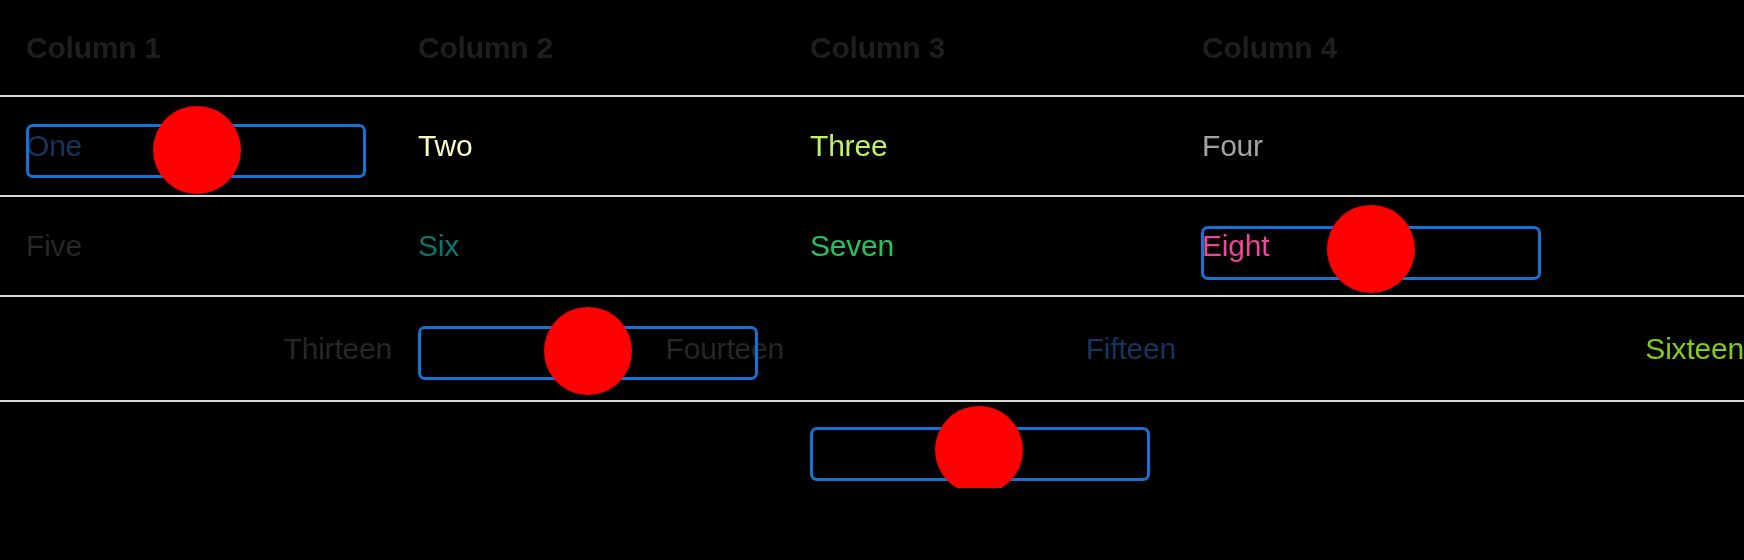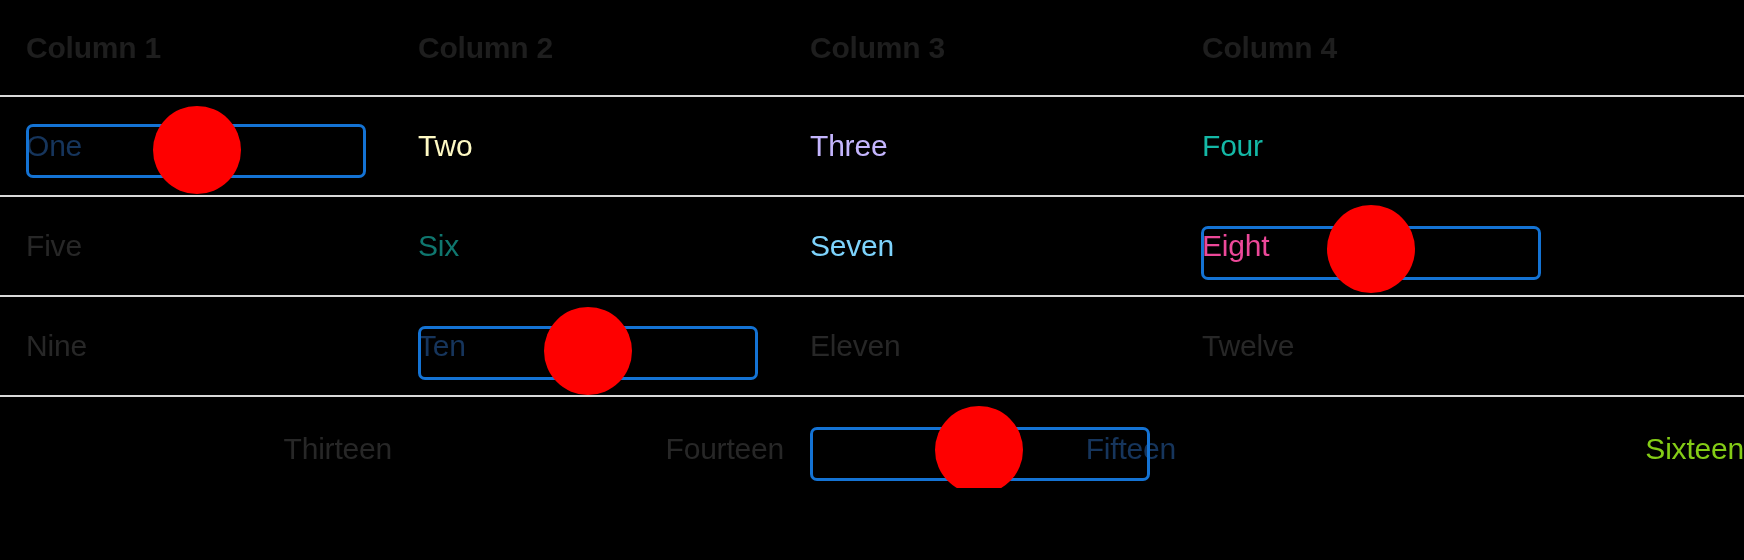--- a/index.html
+++ b/index.html
@@ -104,34 +104,28 @@
         <th class="hdr-cell" style="color: rgb(30, 30, 30); border-bottom-color: rgb(217, 217, 217);">Column 1</th>
         <th class="hdr-cell" style="color: rgb(30, 30, 30); border-bottom-color: rgb(217, 217, 217);">Column 2</th>
         <th class="hdr-cell" style="color: rgb(30, 30, 30); border-bottom-color: rgb(217, 217, 217);">Column 3</th>
         <th class="hdr-cell" style="color: rgb(30, 30, 30); border-bottom-color: rgb(217, 217, 217);">Column 4</th>
       </tr>
     </thead>
     <tbody>
       <tr class="body-row">
         <td class="hl" style="border-bottom-color: rgb(217, 217, 217); color: rgb(22, 53, 92);">One</td>
         <td style="border-bottom-color: rgb(217, 217, 217); color: #fef9c3;">Two</td>
-        <td style="border-bottom-color: rgb(217, 217, 217); color: #c4b5fd; margin-top: 24px;">Three</td>
-        <td style="border-bottom-color: rgb(217, 217, 217); color: #14b8a6;">Four</td>
+        <td style="border-bottom-color: rgb(217, 217, 217); color: #bef264; margin-top: 24px;">Three</td>
+        <td style="border-bottom-color: rgb(217, 217, 217); color: #a3a3a3;">Four</td>
       </tr>
       <tr class="body-row">
         <td style="border-bottom-color: rgb(217, 217, 217); color: rgb(39, 39, 39);">Five</td>
         <td style="border-bottom-color: rgb(217, 217, 217); color: #0f766e; margin-top: 19px;">Six</td>
-        <td style="border-bottom-color: rgb(217, 217, 217); color: #7dd3fc;">Seven</td>
+        <td style="border-bottom-color: rgb(217, 217, 217); color: #22c55e;">Seven</td>
         <td class="hl" style="border-bottom-color: rgb(217, 217, 217); color: #ec4899;">Eight</td>
-      </tr>
-      <tr class="body-row">
-        <td style="border-bottom-color: rgb(217, 217, 217); color: rgb(39, 39, 39);">Nine</td>
-        <td class="hl" style="border-bottom-color: rgb(217, 217, 217); color: rgb(22, 53, 92);">Ten</td>
-        <td style="border-bottom-color: rgb(217, 217, 217); color: rgb(39, 39, 39);">Eleven</td>
-        <td style="border-bottom-color: rgb(217, 217, 217); color: rgb(39, 39, 39);">Twelve</td>
       </tr>
       <tr class="body-row last-row">
         <td style="border-bottom-color: rgb(217, 217, 217); color: rgb(39, 39, 39);">Thirteen</td>
         <td style="border-bottom-color: rgb(217, 217, 217); color: rgb(39, 39, 39);">Fourteen</td>
         <td class="hl" style="border-bottom-color: rgb(217, 217, 217); color: rgb(22, 53, 92);">Fifteen</td>
         <td style="border-bottom-color: rgb(217, 217, 217); color: #84cc16;">Sixteen</td>
       </tr>
     </tbody>
   </table>
 

